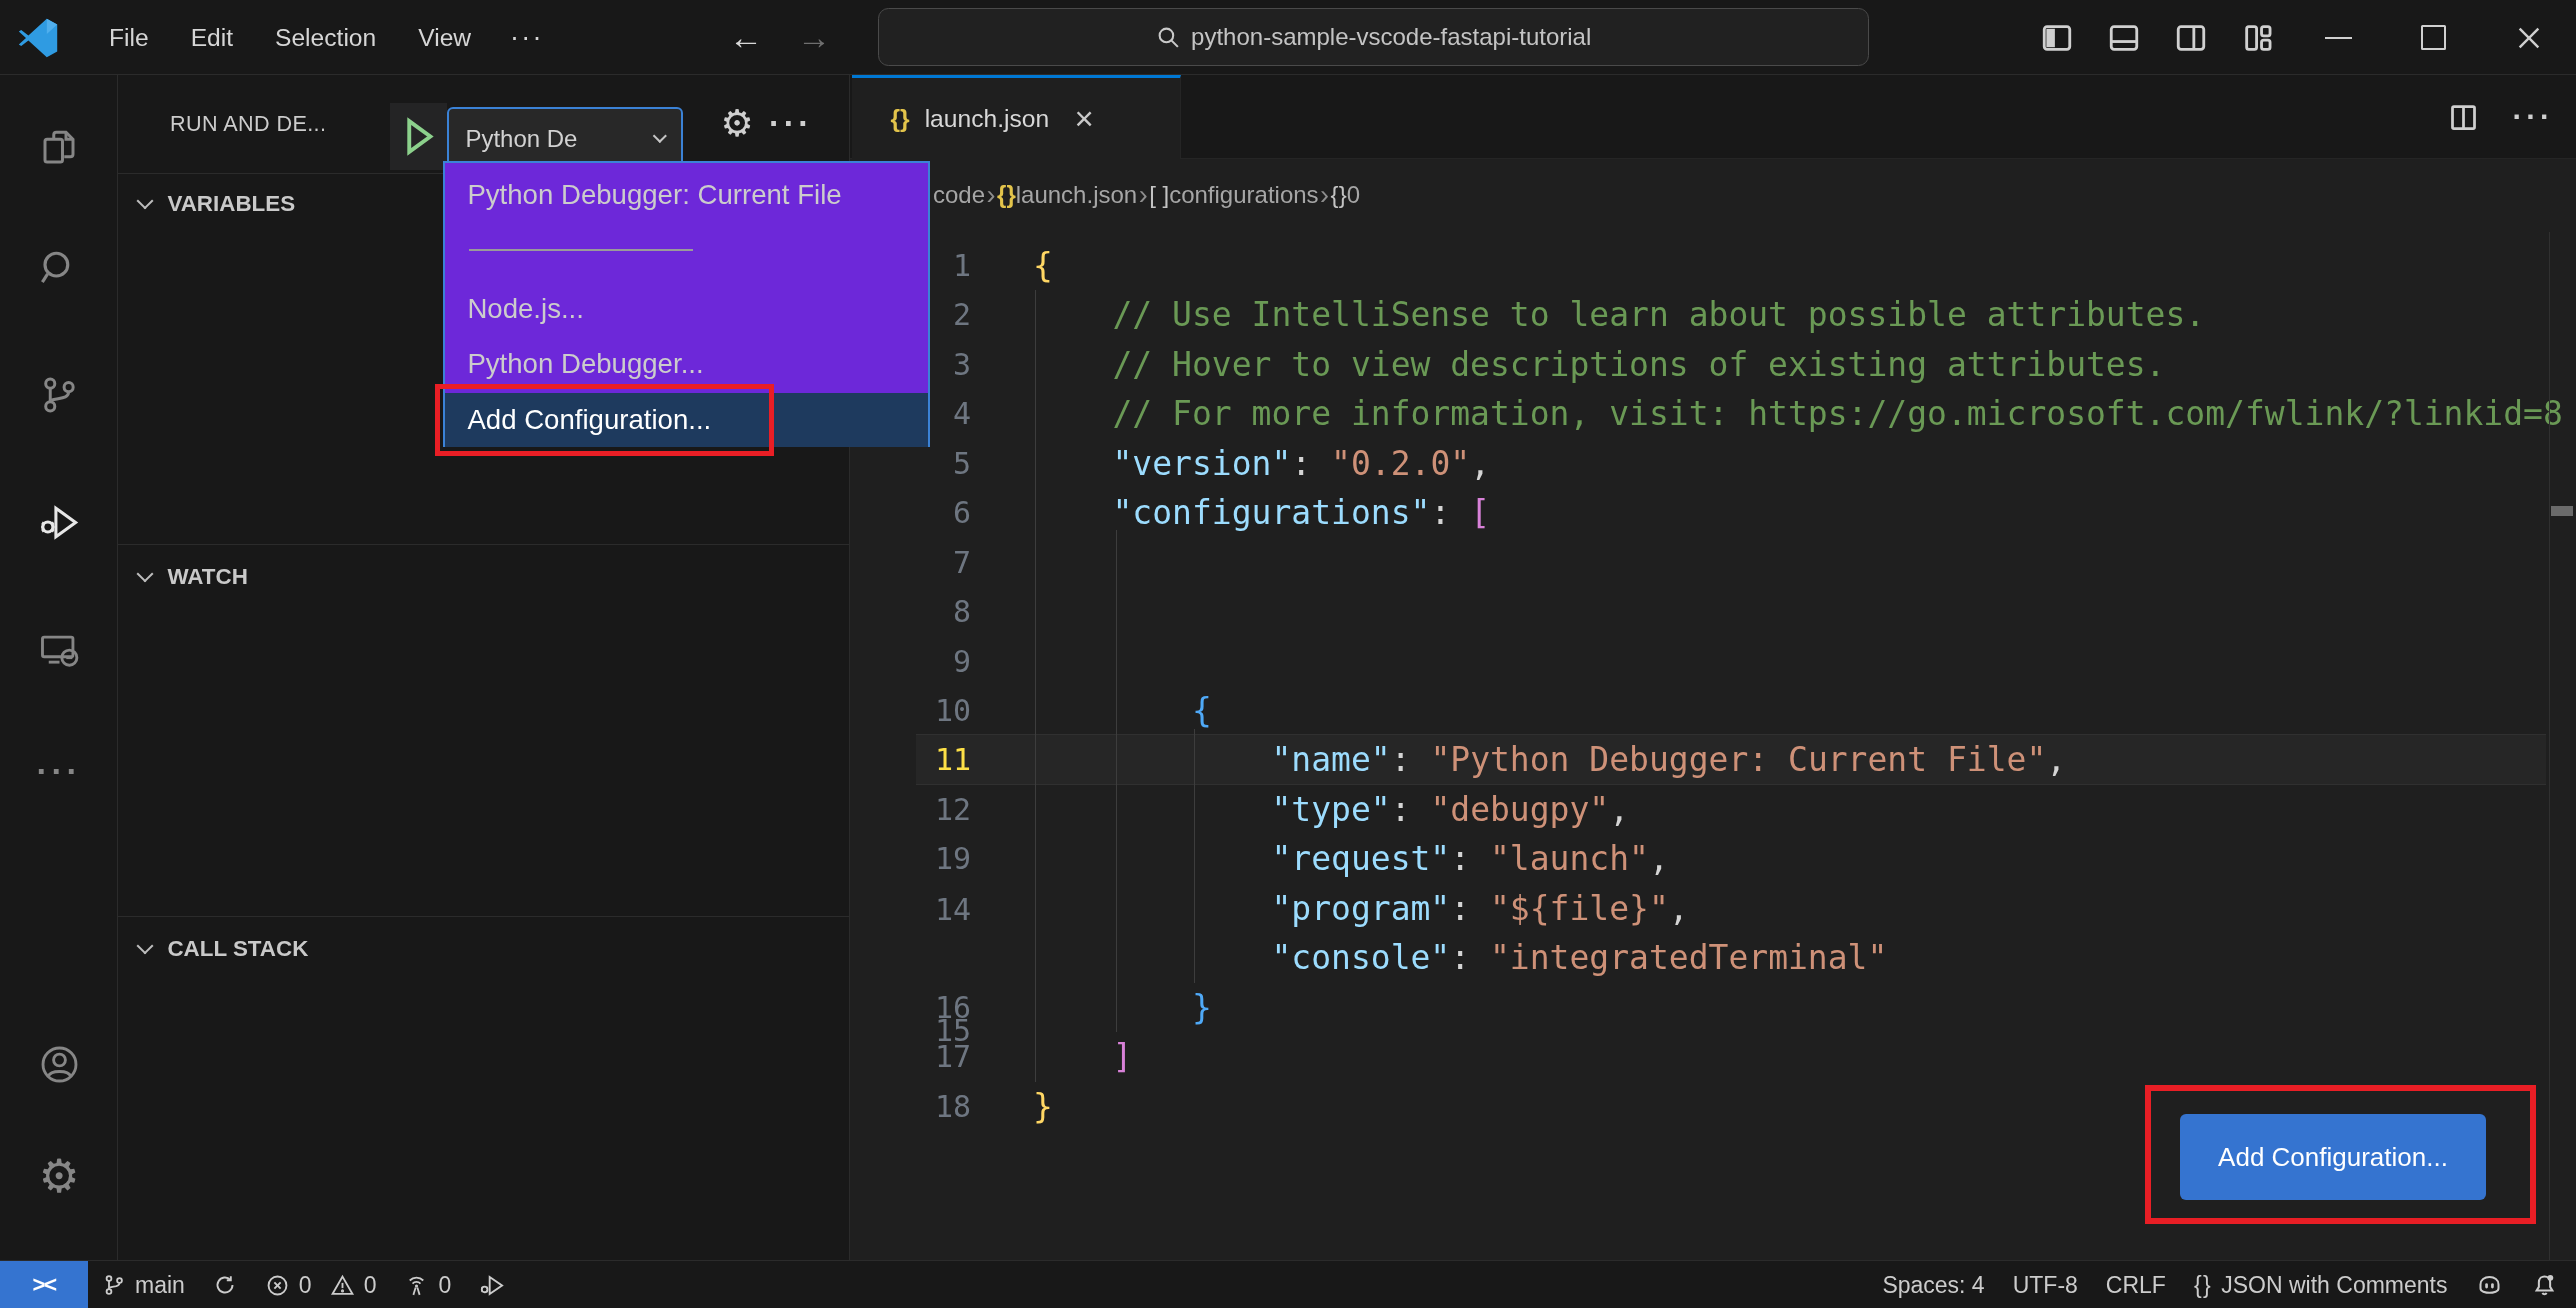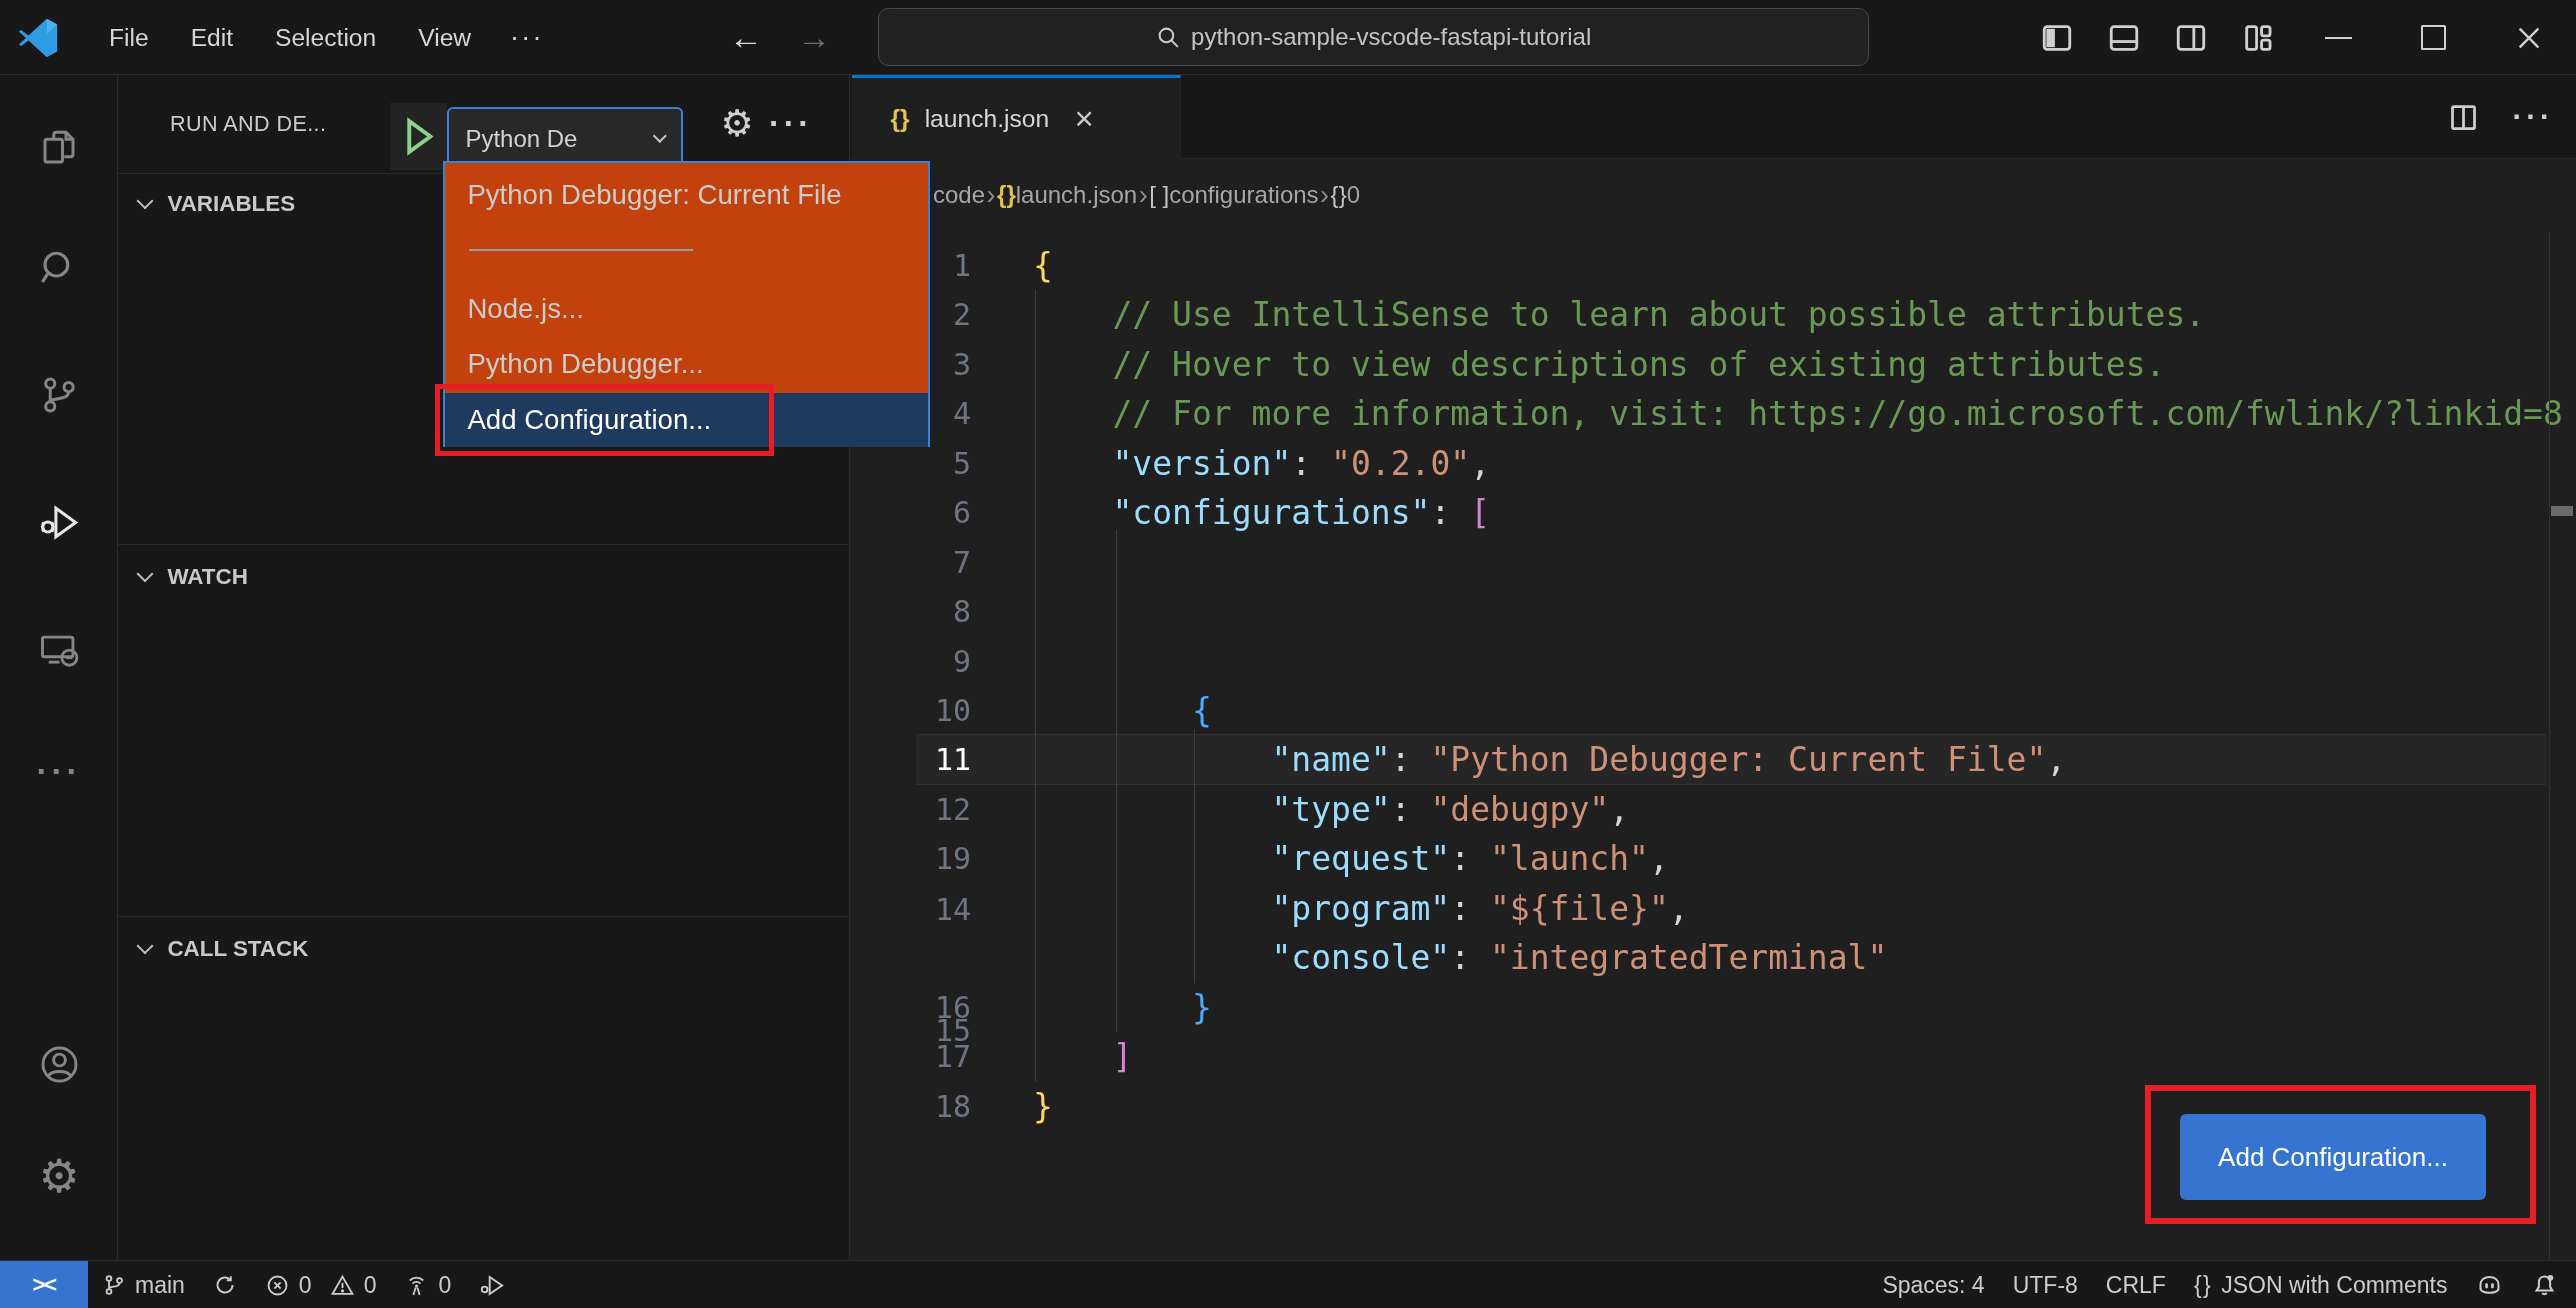--- a/index.html
+++ b/index.html
@@ -52,36 +52,36 @@
   .ed-actions { position:absolute; right:22.4px; top:0; height:84px; display:flex; align-items:center; gap:33px; color:#cfcfcf; }
   .ed-dots { font-size:30px; font-weight:bold; letter-spacing:3.7px; }
   .breadcrumb { position:absolute; left:83px; top:84px; height:72px; display:flex; align-items:center; font-size:24px; color:#a6a6a6; white-space:nowrap; }
   .bc-sep { font-size:27px; color:#8d8d8d; padding:0 1.5px; }
   .bc-yellow { color:#e3c44b; font-weight:bold; }
   .bc-gray { color:#c3c3c3; }
 
   .code-area { position:absolute; left:0; top:157px; width:1726px; height:1029px; overflow:hidden; }
   .gutter { position:absolute; left:72px; top:0; width:49px; height:1029px; }
   .gnum { position:absolute; right:0; height:50px; line-height:50px; font-family:"DejaVu Sans Mono",monospace; font-size:30px; color:#6e7681; }
-  .gnum.active { color:#ffffff;text-align:center; }
+  .gnum.active { color:#fde047;text-align:center; }
   .code-lines { position:absolute; left:183px; top:0; right:0; height:1029px; }
   .cline { position:absolute; left:0; height:50px; line-height:50px; white-space:pre; font-family:"DejaVu Sans Mono",monospace; font-size:33px; }
   .tk-b1 { color:#ffd764; } .tk-b2 { color:#d881d8; } .tk-b3 { color:#4fa9f7; }
   .tk-cmt { color:#6a9955; } .tk-lnk { color:#6a9955; text-decoration-thickness:2.2px; text-underline-offset:6px; }
   .tk-key { color:#9cdcfe; } .tk-str { color:#ce9178; } .tk-pun { color:#d4d4d4; } .tk-ws { color:#d4d4d4; }
   .cur-line { position:absolute; left:66px; right:30px; top:502px; height:51px; background:rgba(255,255,255,0.035); border-top:1.5px solid #303030; border-bottom:1.5px solid #303030; }
   .iguide { position:absolute; width:0; border-left:1.5px solid #3d3d3d; }
   .ruler-line { position:absolute; left:1699px; top:157px; height:1029px; width:0; border-left:1.5px solid #303030; }
   .ruler-dash { position:absolute; left:1701px; top:431px; width:22.4px; height:10.4px; background:#6b6b6b; }
 
   .add-config-btn { position:absolute; left:1330px; top:1039px; width:306px; height:86px; background:#3574d0; border-radius:6px; display:flex; align-items:center; justify-content:center; font-size:26px; color:#ffffff; }
   .red-box-btn { position:absolute; left:1295px; top:1010px; width:391px; height:139px; border:6px solid #e91e25; z-index:40; }
 
   
-  .cfg-menu { position:absolute; left:443px; top:161px; width:487px; height:286px; background:#c2410c; border:2.2px solid #3b82d6; z-index:50; }
+  .cfg-menu { position:absolute; left:443px; top:161px; width:487px; height:286px; background:#6d28d9; border:2.2px solid #3b82d6; z-index:50; }
   .cm-item { position:absolute; left:0; width:483px; display:flex; align-items:center; padding-left:22.4px; font-size:27.6px; color:#cccccc; white-space:nowrap; }
   .cm-item.selected { background:#1e3a5e; color:#ffffff; }
   .cm-sep { position:absolute; left:24px; top:86px; width:224px; height:2.2px; background:#9a9a9a; }
   .red-box-menu { position:absolute; left:435px; top:384px; width:339px; height:72px; border:5.2px solid #e91e25; z-index:60; }
 
   
   .statusbar { position:absolute; left:0; top:1260px; width:2576px; height:48px; background:#181818; border-top:0.7px solid #2b2b2b; display:flex; align-items:center; font-size:23px; color:#cccccc; z-index:30; }
   .remote-chip { position:absolute; left:0; top:0; width:88px; height:48px; background:#3574d0; color:#ffffff; display:flex; align-items:center; justify-content:center; font-size:22.4px; font-weight:bold; letter-spacing:-1.5px; }
   .sb-left { position:absolute; left:88px; top:0; height:48px; display:flex; align-items:center; overflow:hidden; max-width:1513px; }
   .sb-right { position:absolute; right:4.5px; top:0; height:48px; display:flex; align-items:center; }

